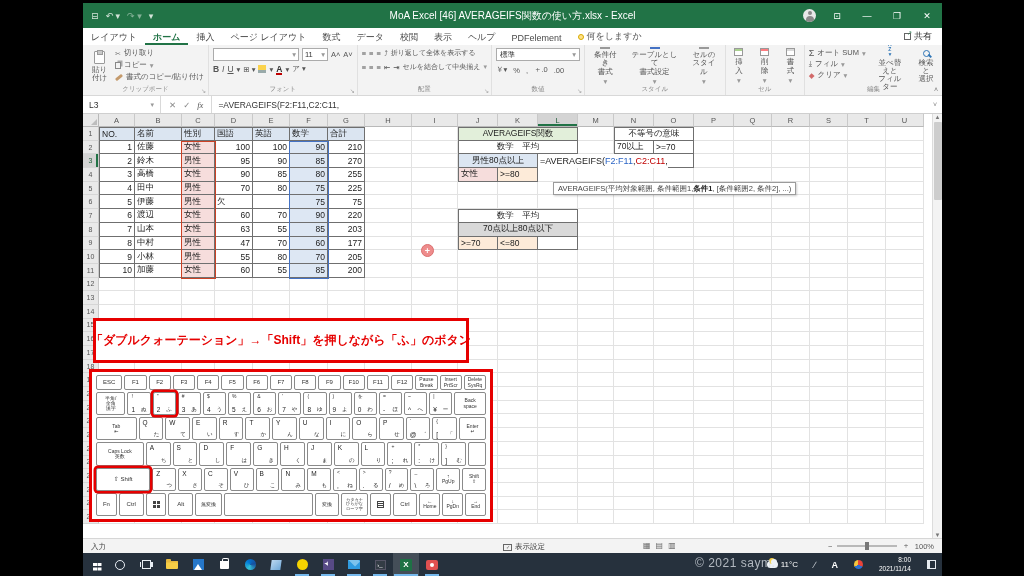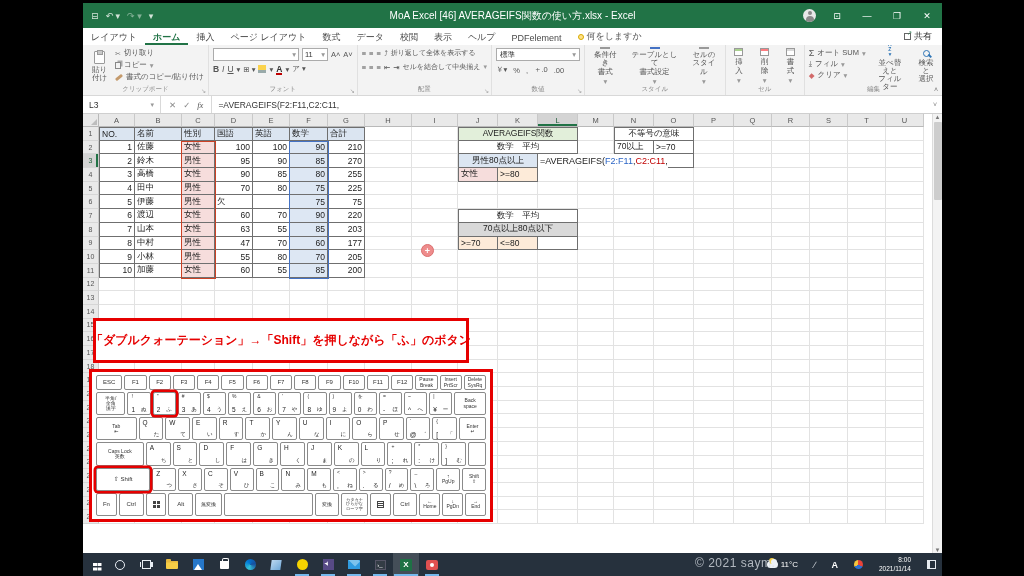--- a/index.html
+++ b/index.html
@@ -1082,20 +1082,25 @@
         </div>
 
     <div class="ov" id="overlay">
       <div class="fspill" id="fspill" style="left: 439px; top: 27.4px;">
             <span style="color: rgb(34, 34, 34);">=AVERAGEIFS(</span>
             <span style="color: rgb(42, 100, 197);">F2:F11</span>
             <span style="color: rgb(34, 34, 34);">,</span>
             <span style="color: rgb(192, 0, 0);">C2:C11</span>
             <span style="color: rgb(34, 34, 34);">,</span>
           </div>
+      <div class="ftip" id="ftip" style="left:454px;top:55px;max-width:382px">
+            <span>AVERAGEIFS(平均対象範囲, 条件範囲1, </span>
+            <span style="font-weight: bold; color: rgb(34, 34, 34);">条件1</span>
+            <span>, [条件範囲2, 条件2], ...)</span>
+          </div>
       <div class="anno" style="left:-6px;top:191px;width:376px;height:45px">
         <span>「ダブルクォーテーション」→「Shift」を押しながら「ふ」のボタン</span>
       </div>
       <div class="kbd" id="kbd" style="left:-10px;top:242px;width:404px;height:153px">
             <div class="kbrow fn">
               <div class="key lbl" style="flex-grow: 1.2;">ESC</div>
               <div class="key lbl" style="flex-grow: 1;">F1</div>
               <div class="key lbl" style="flex-grow: 1;">F2</div>
               <div class="key lbl" style="flex-grow: 1;">F3</div>
               <div class="key lbl" style="flex-grow: 1;">F4</div>
@@ -1380,20 +1385,40 @@
         </div>
 
     <div class="vscroll">
       <span>▲</span>
       <div class="vthumb"></div>
       <span style="margin-top:auto">▼</span>
     </div>
   </div>
 
 
+  <div class="statusbar">
+    <span class="sb-mode">入力</span>
+    <span class="sb-ds">
+          <span class="ds-ic"></span>
+          <span>表示設定</span>
+        </span>
+    <span class="sb-views">
+      <span>▦</span>
+      <span>▤</span>
+      <span>▥</span>
+    </span>
+    <span class="sb-zoom">
+      <span>−</span>
+      <span class="ztrack">
+            <span class="zthumb"></span>
+          </span>
+      <span>＋</span>
+      <span>100%</span>
+    </span>
+  </div>
 
   <div class="taskbar">
     <div class="startbtn">
           <span class="startlogo"></span>
         </div>
     <div id="tbicons" style="display:flex">
           <div class="tbi">
             <span class="i-cortana"></span>
           </div>
           <div class="tbi">

